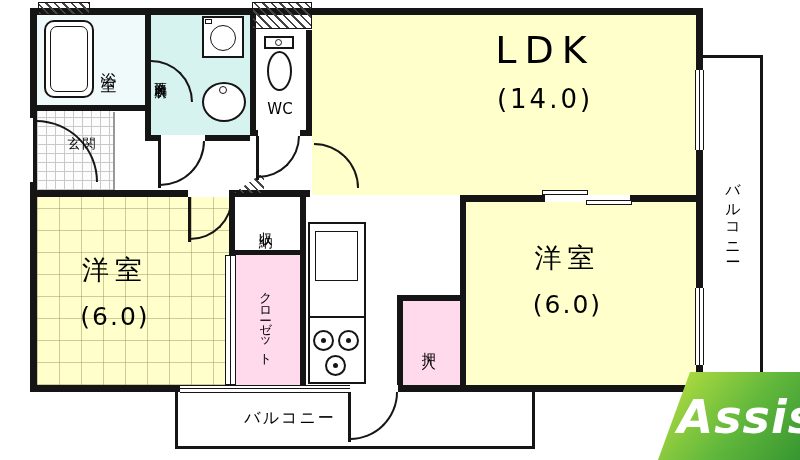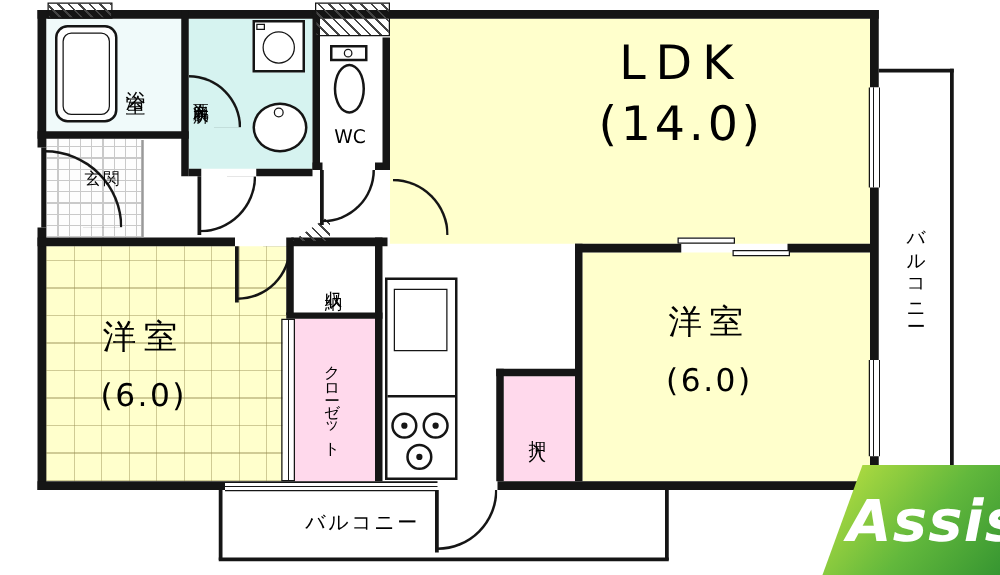--- a/index.html
+++ b/index.html
@@ -135,21 +135,21 @@
   <div class="icon-thin" style="left:315px;top:231px;width:43px;height:50px;"></div>
   <div class="thinwall" style="left:310px;top:316px;width:54px;height:2px;"></div>
   <div class="icon round" style="left:313px;top:330px;width:21px;height:21px;"></div>
   <div class="icon round" style="left:338px;top:330px;width:21px;height:21px;"></div>
   <div class="icon round" style="left:325px;top:355px;width:21px;height:21px;"></div>
   <div class="dot" style="left:321px;top:338px;width:5px;height:5px;"></div>
   <div class="dot" style="left:346px;top:338px;width:5px;height:5px;"></div>
   <div class="dot" style="left:333px;top:363px;width:5px;height:5px;"></div>
 
   <div class="label" style="left:430px;top:26px;width:230px;height:50px;font-size:38px;letter-spacing:8px;">LDK</div>
-  <div class="label" style="left:430px;top:80px;width:230px;height:40px;font-size:38px;letter-spacing:3px;">(14.0)</div>
+  <div class="label" style="left:430px;top:80px;width:230px;height:40px;font-size:26px;letter-spacing:3px;">(14.0)</div>
   <div class="label" style="left:495px;top:240px;width:145px;height:36px;font-size:27px;letter-spacing:6px;">洋室</div>
   <div class="label" style="left:495px;top:288px;width:145px;height:34px;font-size:25px;letter-spacing:2px;">(6.0)</div>
   <div class="label" style="left:40px;top:252px;width:150px;height:36px;font-size:27px;letter-spacing:6px;">洋室</div>
   <div class="label" style="left:40px;top:300px;width:150px;height:34px;font-size:25px;letter-spacing:2px;">(6.0)</div>
   <div class="label vert" style="left:96px;top:30px;width:24px;height:66px;font-size:16px;">浴室</div>
   <div class="label vert" style="left:152px;top:18px;width:18px;height:112px;font-size:12.5px;letter-spacing:1px;">洗面脱衣所</div>
   <div class="label" style="left:258px;top:100px;width:44px;height:20px;font-size:15px;">WC</div>
   <div class="label" style="left:55px;top:134px;width:55px;height:20px;font-size:13px;letter-spacing:2px;">玄関</div>
   <div class="label vert" style="left:256px;top:198px;width:20px;height:52px;font-size:14px;">収納</div>
   <div class="label vert" style="left:255px;top:263px;width:22px;height:118px;font-size:12.5px;letter-spacing:1px;">クローゼット</div>

